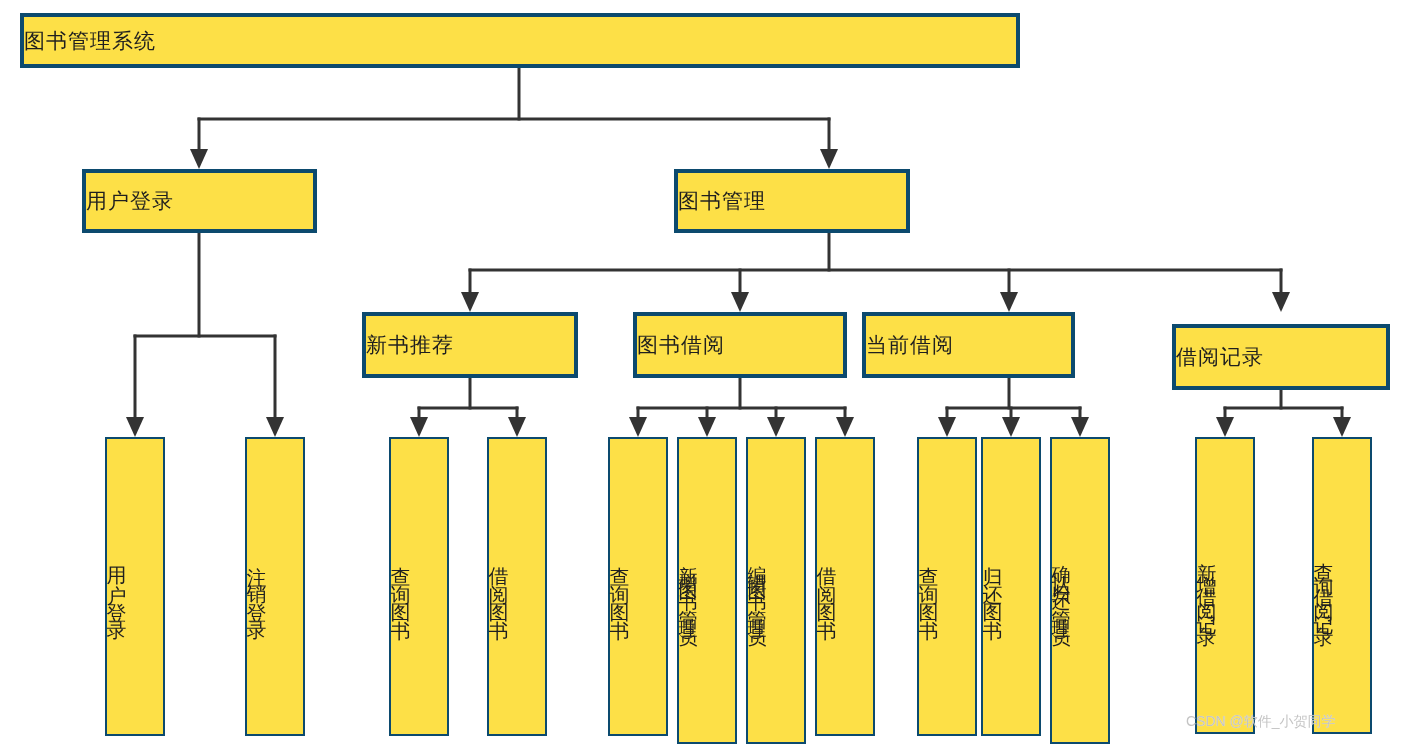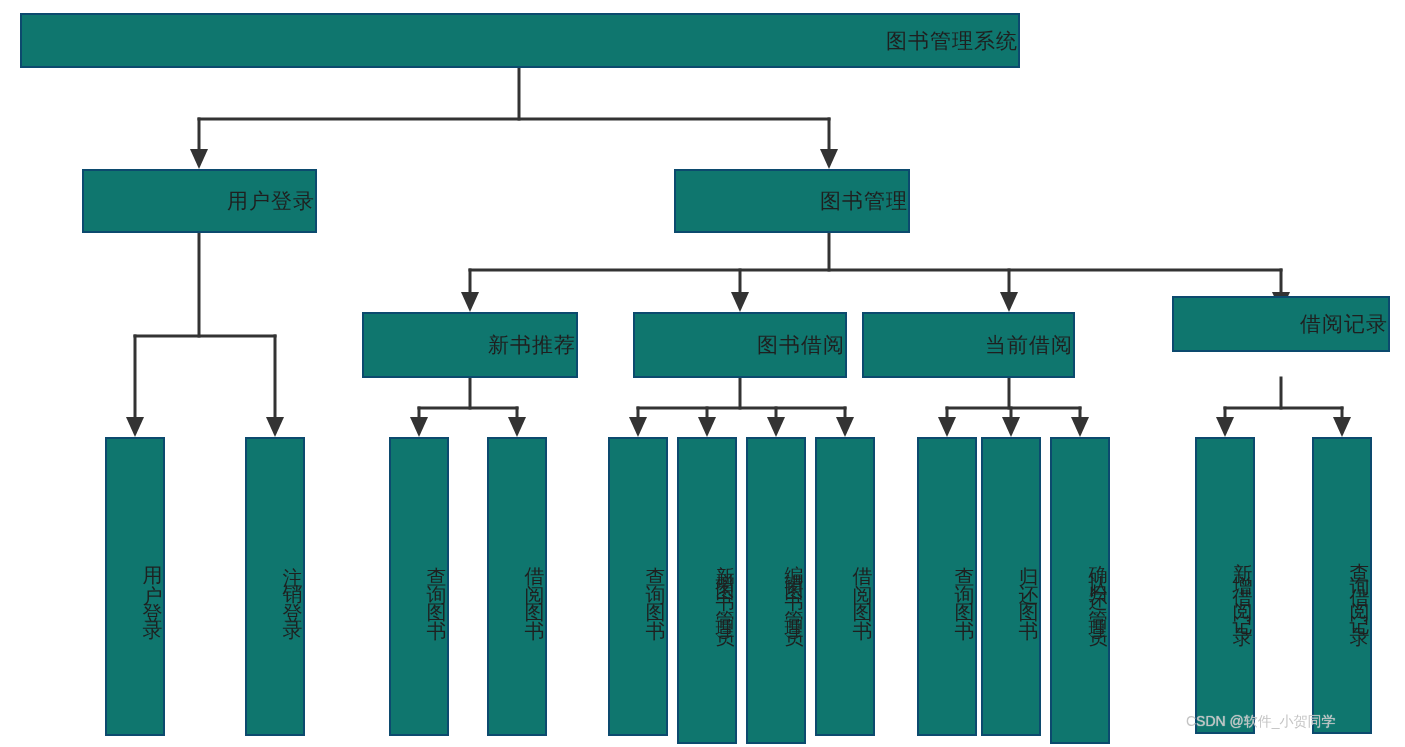--- a/index.html
+++ b/index.html
@@ -23,25 +23,25 @@
     stroke-width: 3;
     stroke-linecap: square;
   }
   .connectors polygon {
     fill: #333333;
     stroke: none;
   }
   .box {
     position: absolute;
     box-sizing: border-box;
-    background: #0f766e;
-    border: 2px solid #0c4a6e;
+    background: #fde047;
+    border: 4px solid #0c4a6e;
     display: flex;
     align-items: center;
-    justify-content: flex-end;
+    justify-content: flex-start;
     z-index: 1;
   }
   .h-box {
     font-size: 21px;
     letter-spacing: 1px;
     white-space: nowrap;
   }
   .leaf {
     border-width: 2.5px;
   }
@@ -146,21 +146,21 @@
 
   <div class="box h-box" style="left:633px;top:312px;width:214px;height:66px">
     <span>图书借阅</span>
   </div>
   <div class="box h-box" style="left:362px;top:312px;width:216px;height:66px">
     <span>新书推荐</span>
   </div>
   <div class="box h-box" style="left:862px;top:312px;width:213px;height:66px">
     <span>当前借阅</span>
   </div>
-  <div class="box h-box" style="left:1172px;top:296px;width:218px;height:56px">
+  <div class="box h-box" style="left:1172px;top:324px;width:218px;height:66px">
     <span>借阅记录</span>
   </div>
 
   <div class="box leaf sp4" style="left:105px;top:437px;width:60px;height:299px">
     <span>用户登录</span>
   </div>
   <div class="box leaf sp4" style="left:245px;top:437px;width:60px;height:299px">
     <span>注销登录</span>
   </div>
 

